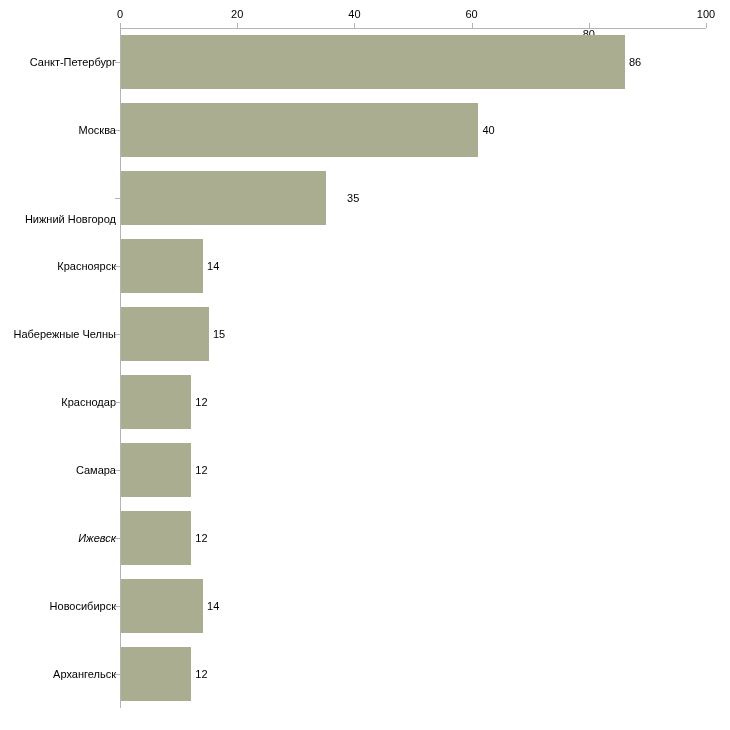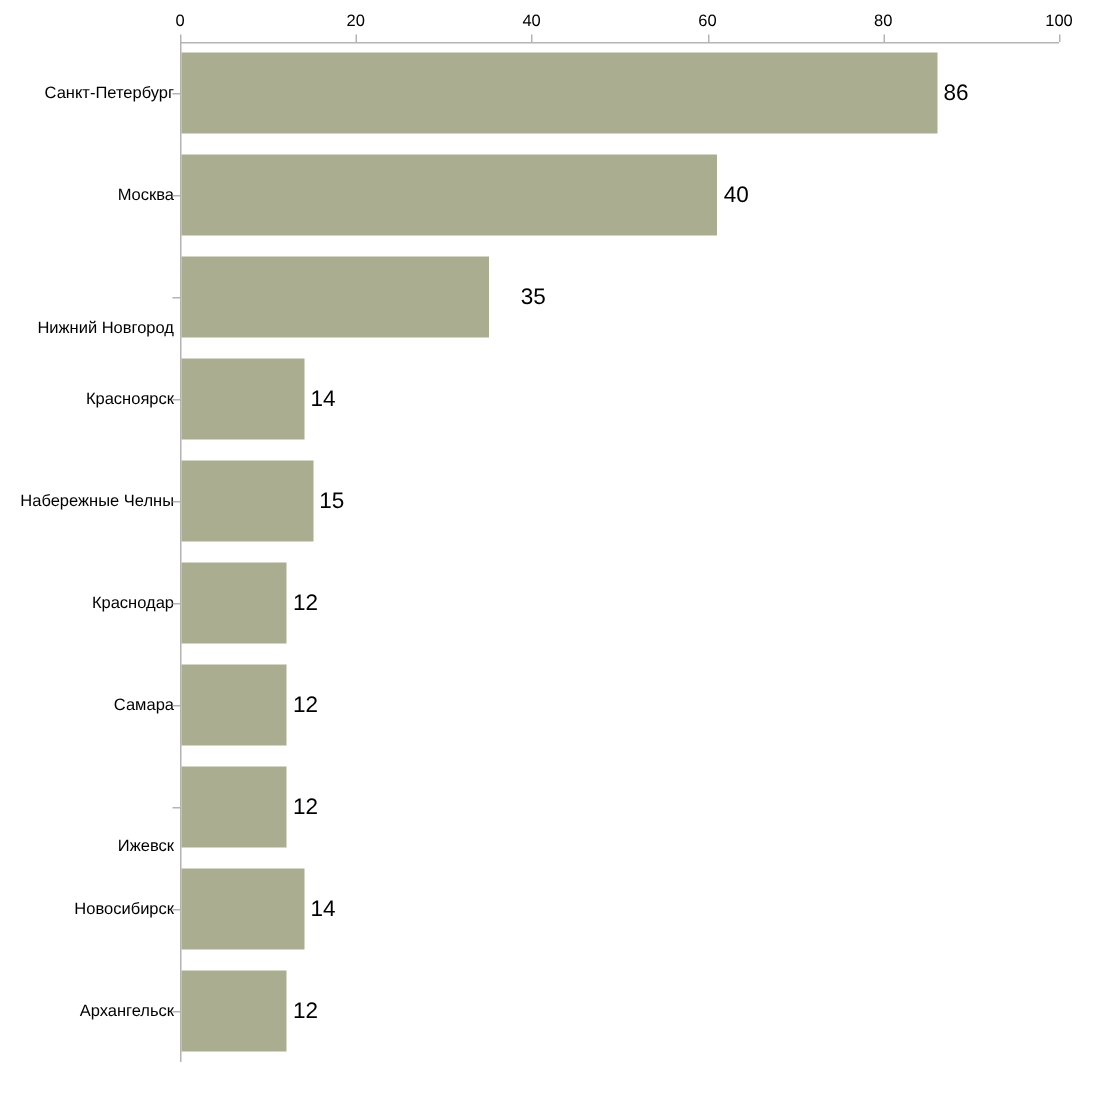--- a/index.html
+++ b/index.html
@@ -66,42 +66,42 @@
     background: #b4b4b4;
   }
   .bar {
     position: absolute;
     left: 121px;
     background: #aaad90;
     height: 54px;
   }
   .bar-value {
     position: absolute;
-    font-size: 15px;
+    font-size: 11px;
     color: #000000;
     white-space: nowrap;
     transform: translateY(-50%);
   }
 </style>
 </head>
 <body>
 
 <div id="chart-root">
   <div class="axis-top-line"></div>
   <div class="axis-left-line"></div>
   <div id="ticks-layer">
       <div class="tick-label" style="left: 120px;">0</div>
       <div class="tick-mark" style="left: 120px;"></div>
       <div class="tick-label" style="left: 237.2px;">20</div>
       <div class="tick-mark" style="left: 237.2px;"></div>
       <div class="tick-label" style="left: 354.4px;">40</div>
       <div class="tick-mark" style="left: 354.4px;"></div>
       <div class="tick-label" style="left: 471.6px;">60</div>
       <div class="tick-mark" style="left: 471.6px;"></div>
-      <div class="tick-label" style="left: 588.8px;">80</div>
+      <div class="tick-label" style="left: 588.8px; margin-top: 20px;">80</div>
       <div class="tick-mark" style="left: 588.8px;"></div>
       <div class="tick-label" style="left: 706px;">100</div>
       <div class="tick-mark" style="left: 706px;"></div>
     </div>
   <div id="rows-layer">
       <div class="cat-label" style="top: 62px; padding-left: 33px;">Санкт-Петербург</div>
       <div class="cat-tick" style="top: 62px;"></div>
       <div class="bar" style="top: 35px; width: 503.96px; height: 54px; background: rgb(170, 173, 144);"></div>
       <div class="bar-value" style="left: 628.96px; top: 62px;">86</div>
       <div class="cat-label" style="top: 130px;">Москва</div>
@@ -121,21 +121,21 @@
       <div class="bar" style="top: 307px; width: 87.9px; height: 54px; background: rgb(170, 173, 144);"></div>
       <div class="bar-value" style="left: 212.9px; top: 334px;">15</div>
       <div class="cat-label" style="top: 402px;">Краснодар</div>
       <div class="cat-tick" style="top: 402px;"></div>
       <div class="bar" style="top: 375px; width: 70.32px; height: 54px; background: rgb(170, 173, 144);"></div>
       <div class="bar-value" style="left: 195.32px; top: 402px;">12</div>
       <div class="cat-label" style="top: 470px;">Самара</div>
       <div class="cat-tick" style="top: 470px;"></div>
       <div class="bar" style="top: 443px; width: 70.32px; height: 54px; background: rgb(170, 173, 144);"></div>
       <div class="bar-value" style="left: 195.32px; top: 470px;">12</div>
-      <div class="cat-label" style="top: 564px;">Ижевск</div>
+      <div class="cat-label" style="top: 538px; font-style: italic;">Ижевск</div>
       <div class="cat-tick" style="top: 538px;"></div>
       <div class="bar" style="top: 511px; width: 70.32px; height: 54px; background: rgb(170, 173, 144);"></div>
       <div class="bar-value" style="left: 195.32px; top: 538px;">12</div>
       <div class="cat-label" style="top: 606px;">Новосибирск</div>
       <div class="cat-tick" style="top: 606px;"></div>
       <div class="bar" style="top: 579px; width: 82.04px; height: 54px; background: rgb(170, 173, 144);"></div>
       <div class="bar-value" style="left: 207.04px; top: 606px;">14</div>
       <div class="cat-label" style="top: 674px;">Архангельск</div>
       <div class="cat-tick" style="top: 674px;"></div>
       <div class="bar" style="top: 647px; width: 70.32px; height: 54px; background: rgb(170, 173, 144);"></div>

